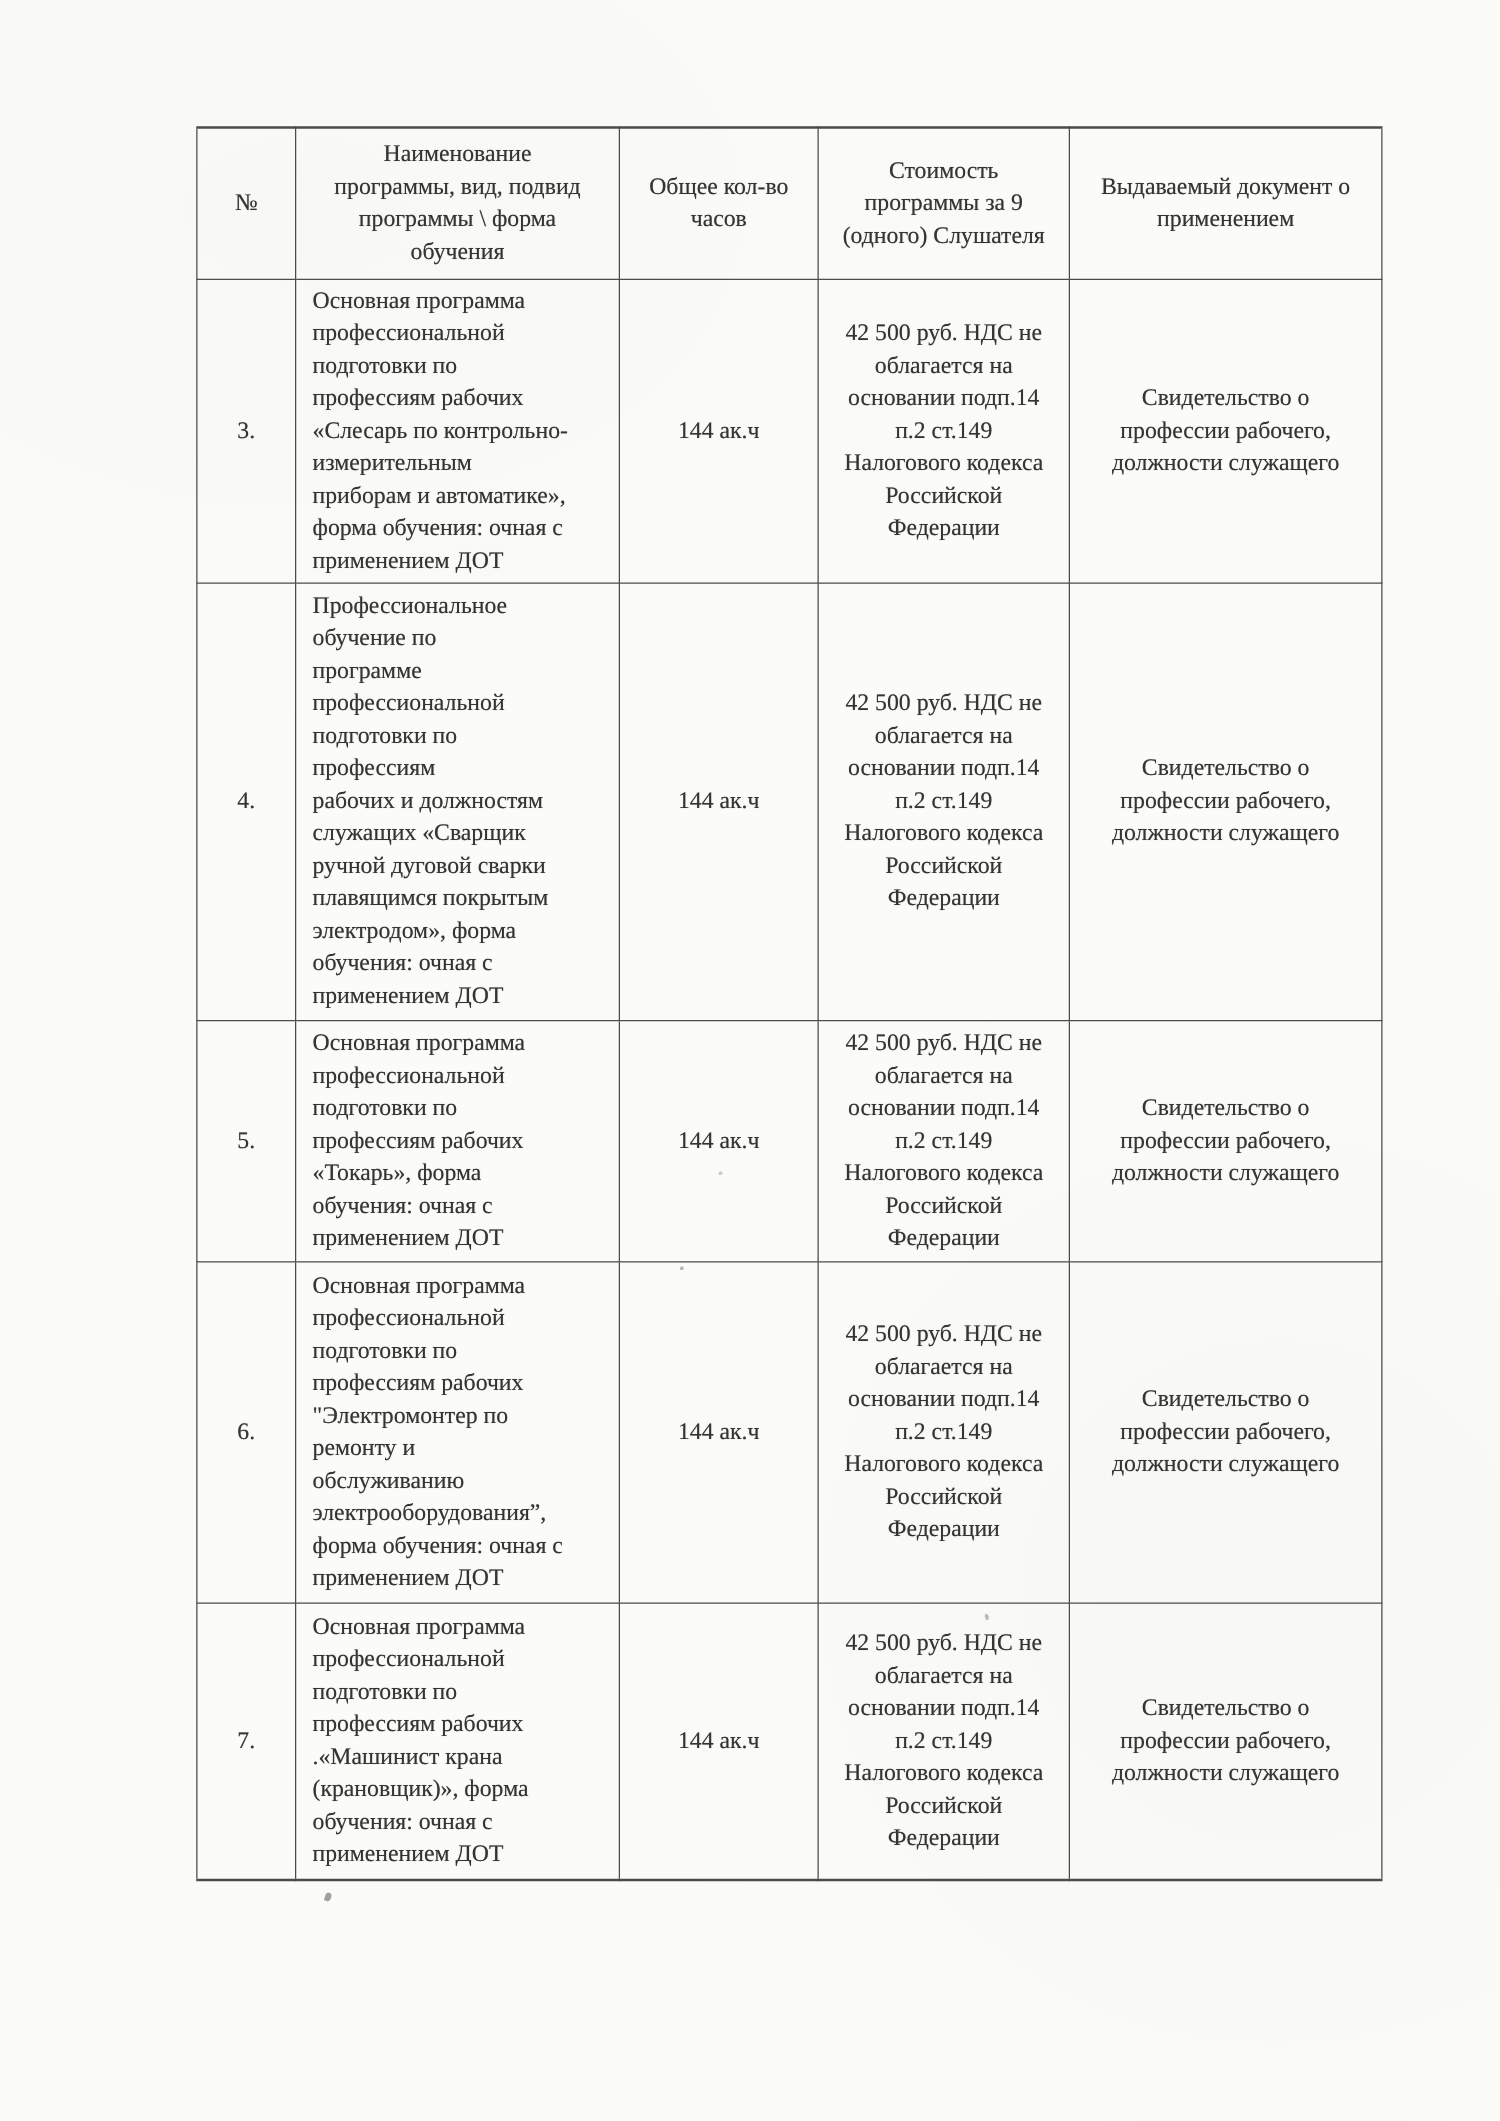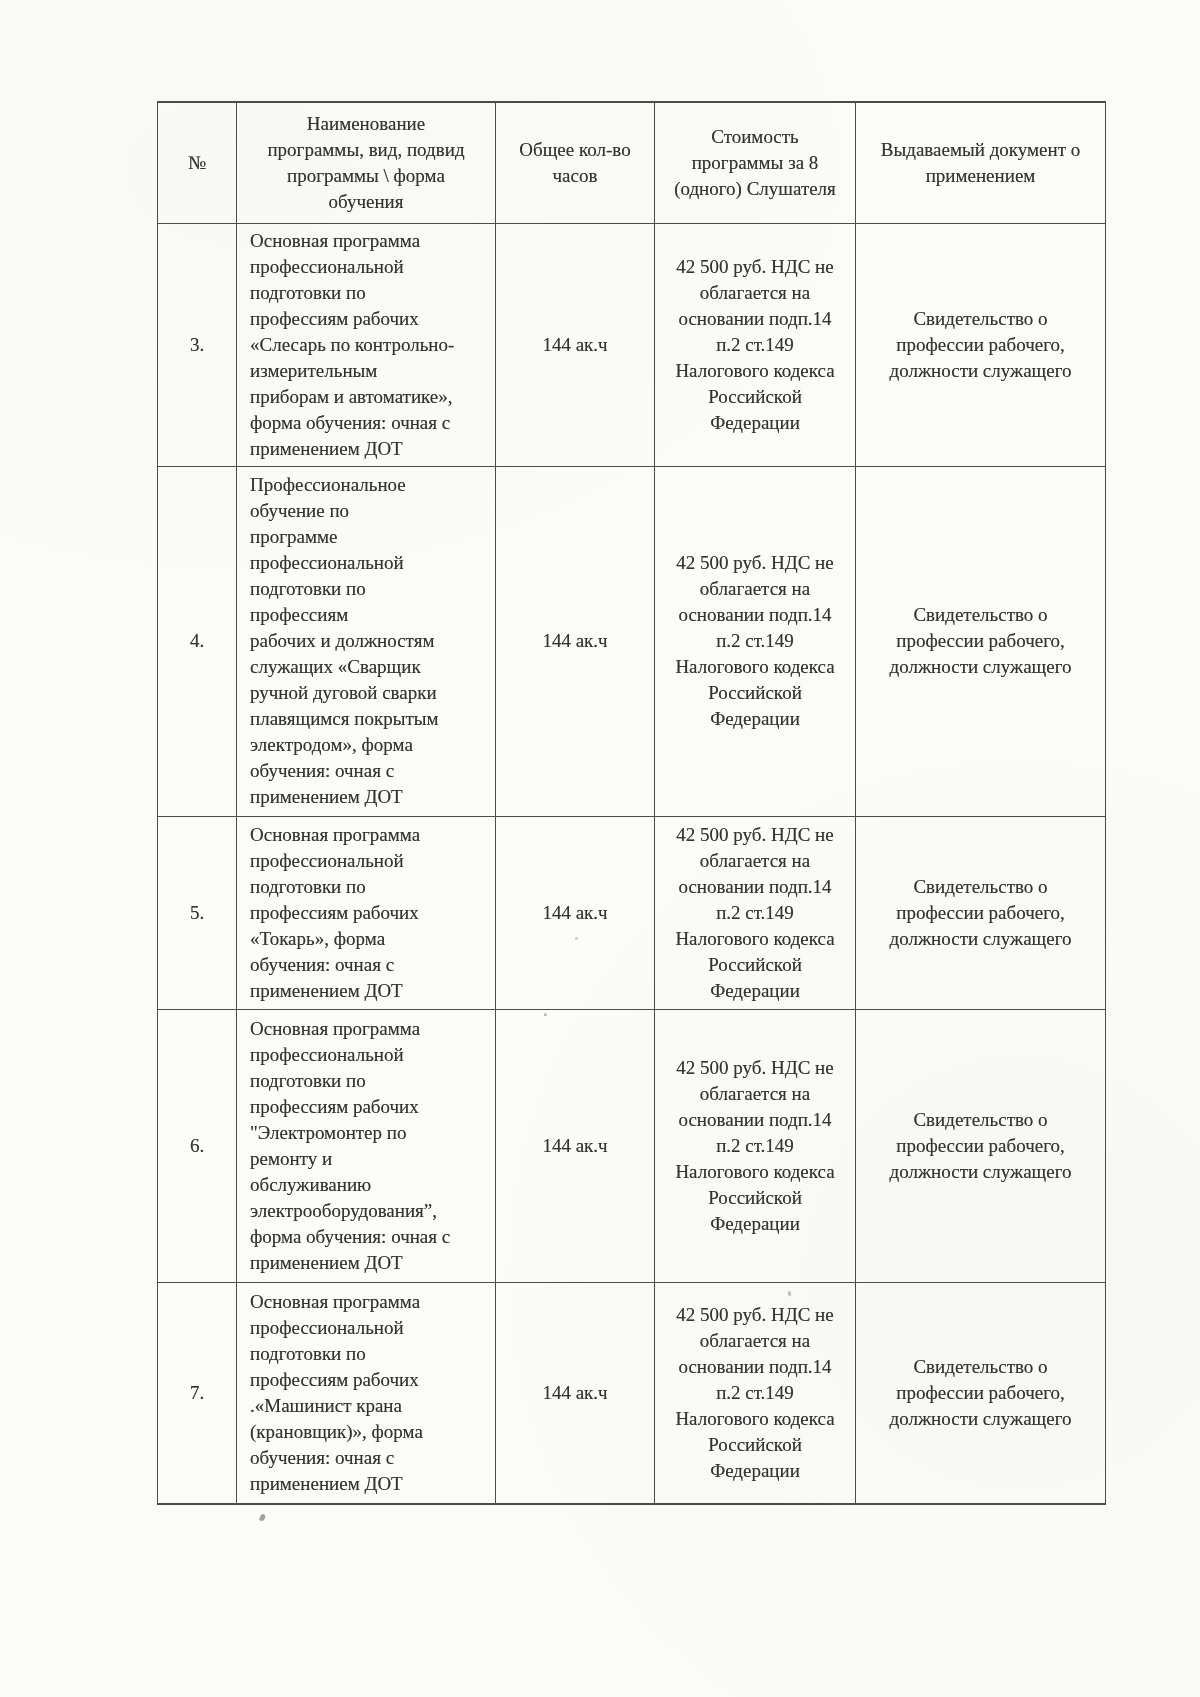--- a/index.html
+++ b/index.html
@@ -87,21 +87,21 @@
     <thead>
       <tr>
         <th>№</th>
         <th>Наименование
 программы, вид, подвид
 программы \ форма
 обучения</th>
         <th>Общее кол-во
 часов</th>
         <th>Стоимость
-программы за 8
+программы за 9
 (одного) Слушателя</th>
         <th>Выдаваемый документ о
 применением</th>
       </tr>
     </thead>
     <tbody>
       <tr>
         <td class="num">3.</td>
         <td class="program">Основная программа
 профессиональной

